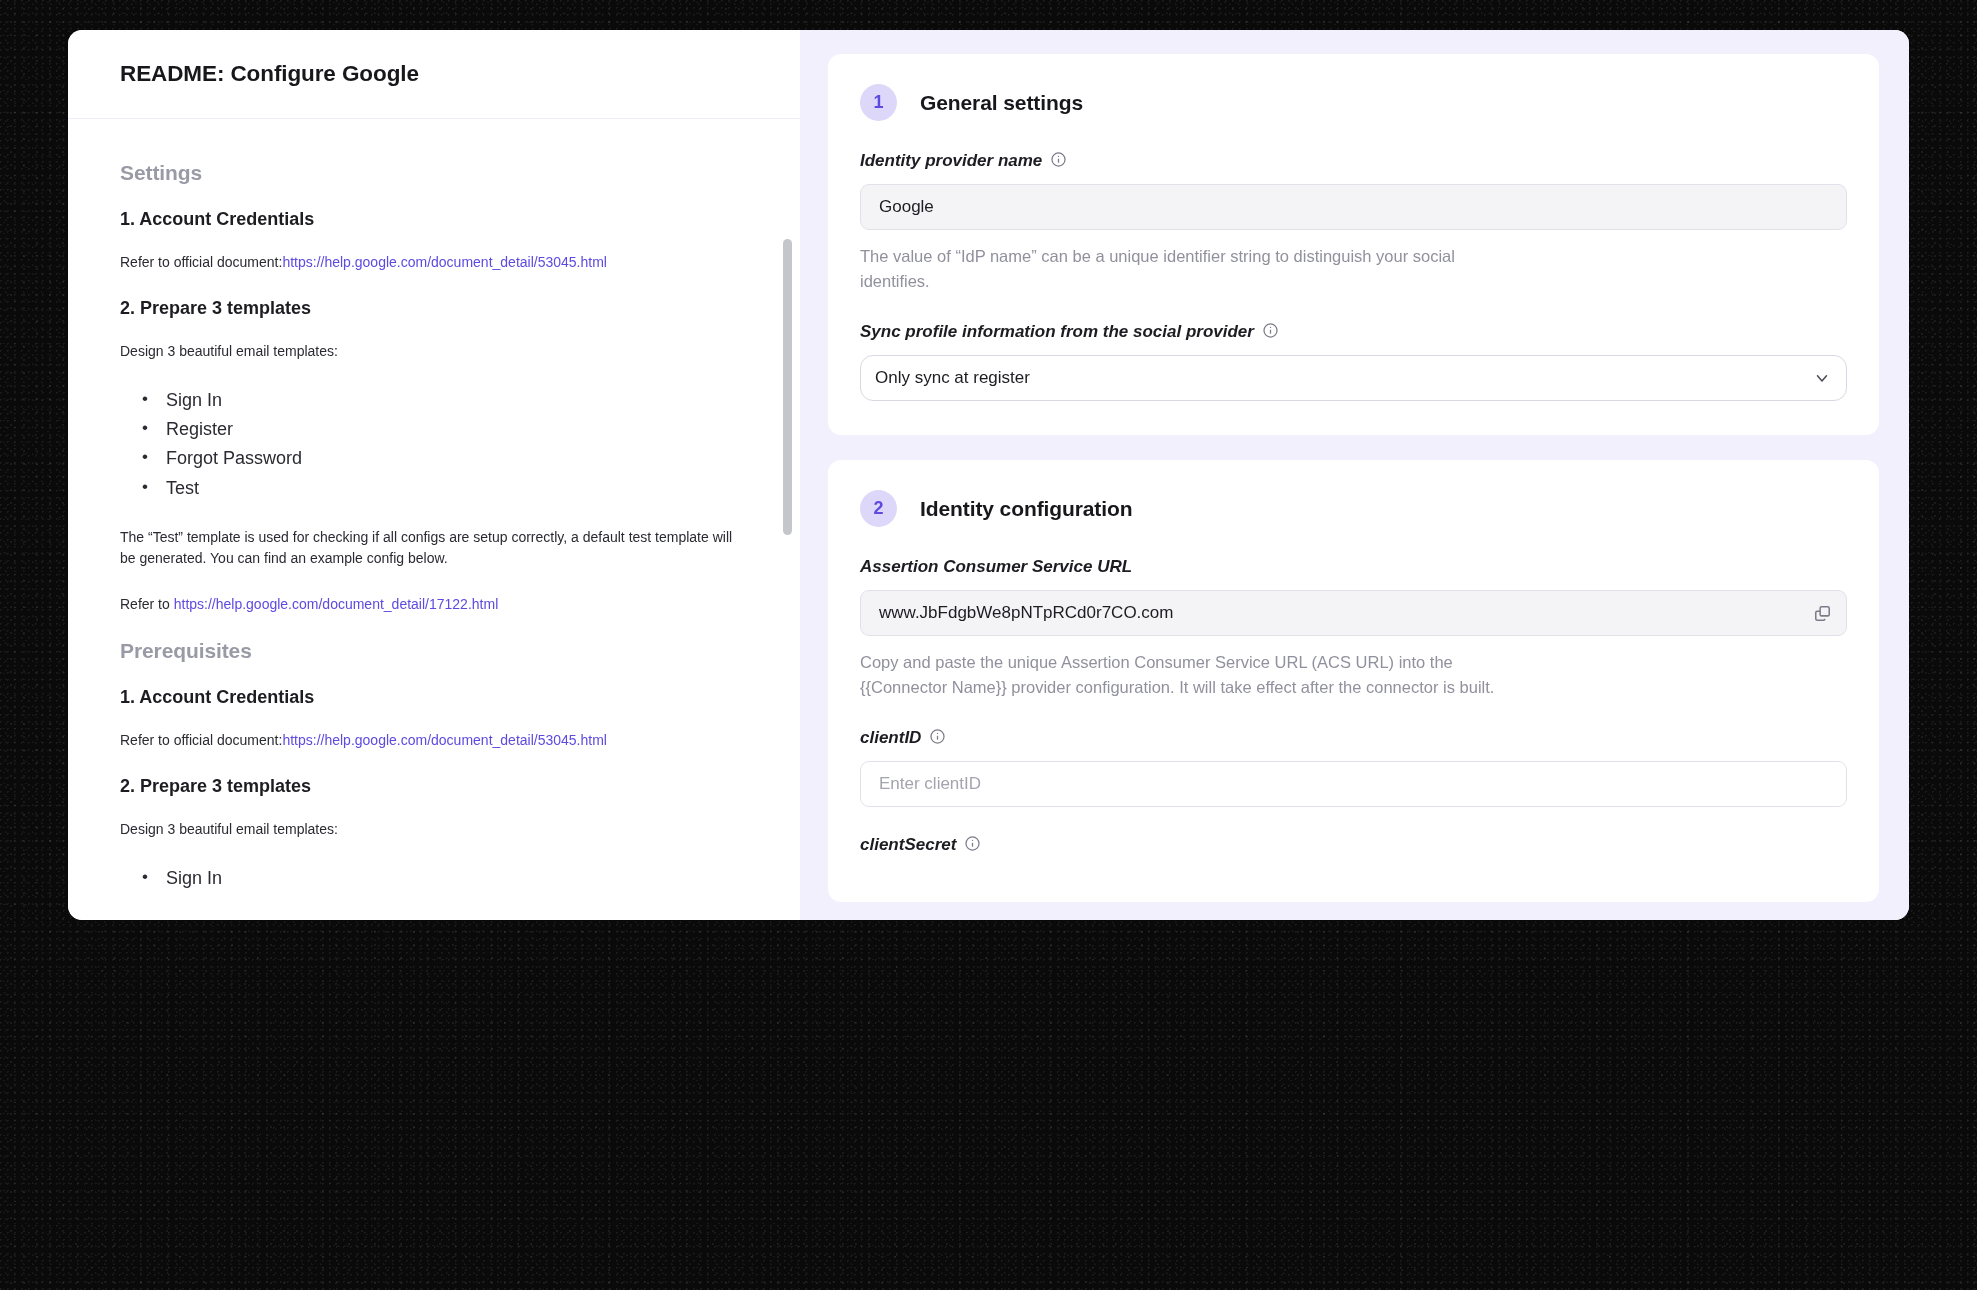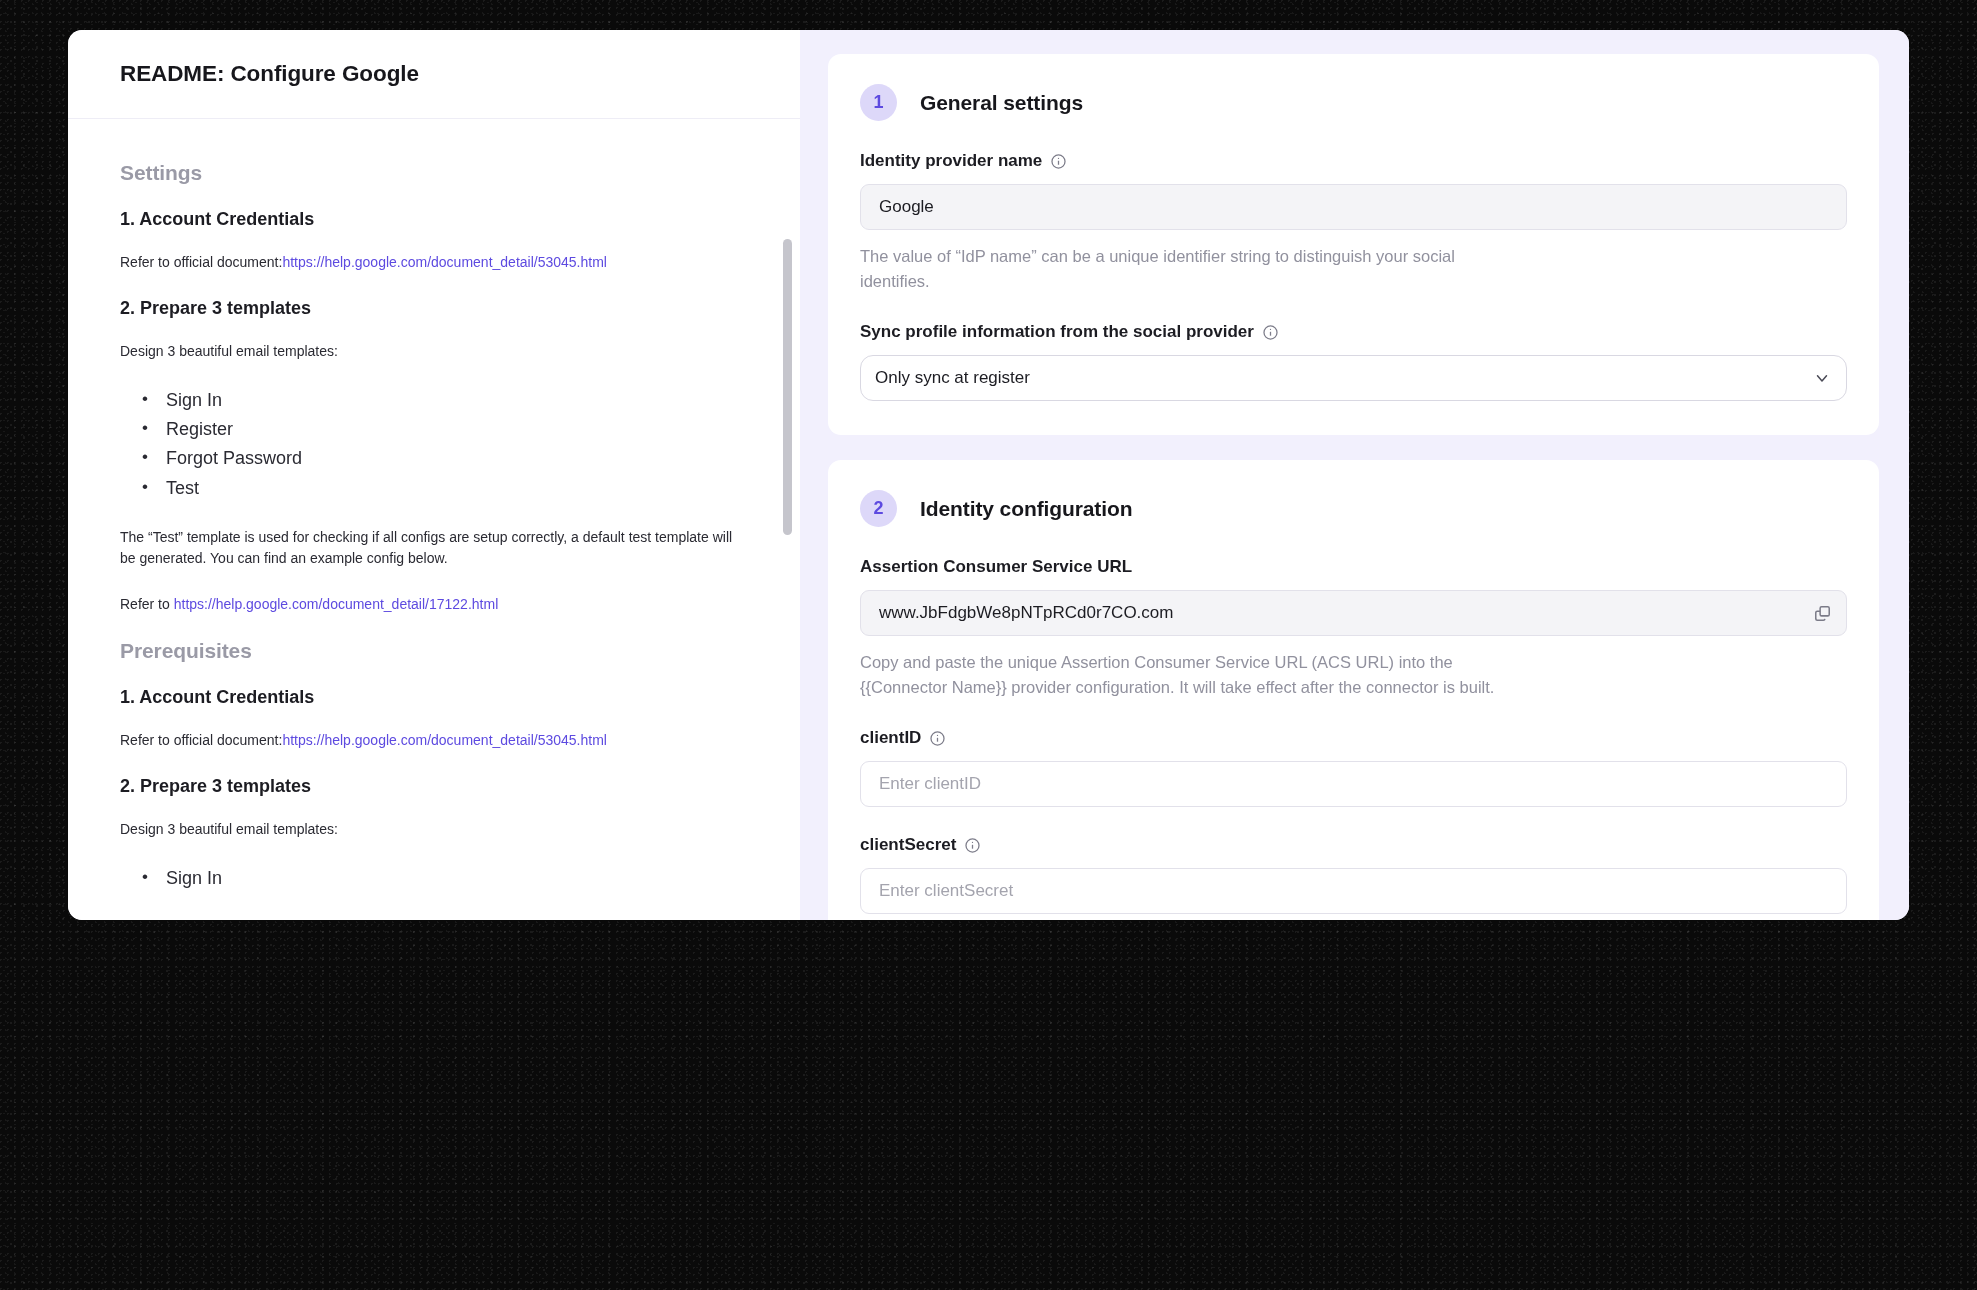--- a/index.html
+++ b/index.html
@@ -181,26 +181,26 @@
   }
   .card-title {
     font-size: 21px;
     font-weight: bold;
     color: #17171c;
     letter-spacing: -0.1px;
   }
 
   .field-label {
     display: flex;
-    align-items: center;
     gap: 8px;
     font-size: 17px;
     font-weight: bold;
     color: #1c1c22;
     margin-bottom: 13px;
+    font-style: italic;
   }
 
   .info-icon {
     display: inline-flex;
     width: 17px;
     height: 17px;
     flex: 0 0 17px;
     color: #7d7d8a;
   }
   .info-icon svg { width: 17px; height: 17px; display: block; }
@@ -423,17 +423,16 @@
         <div class="field-label">
           <span>clientSecret</span>
           <span class="info-icon">
             <svg viewBox="0 0 24 24" fill="none" stroke="currentColor" stroke-width="1.8">
               <circle cx="12" cy="12" r="9.2"></circle>
               <line x1="12" y1="11" x2="12" y2="16.5"></line>
               <circle cx="12" cy="7.6" r="0.9" fill="currentColor" stroke="none"></circle>
             </svg>
           </span>
         </div>
-        <input class="text-input empty" type="text" placeholder="Enter clientSecret" style="">
       </div>
     </div>
   </div>
 </div>
 
 </body></html>

